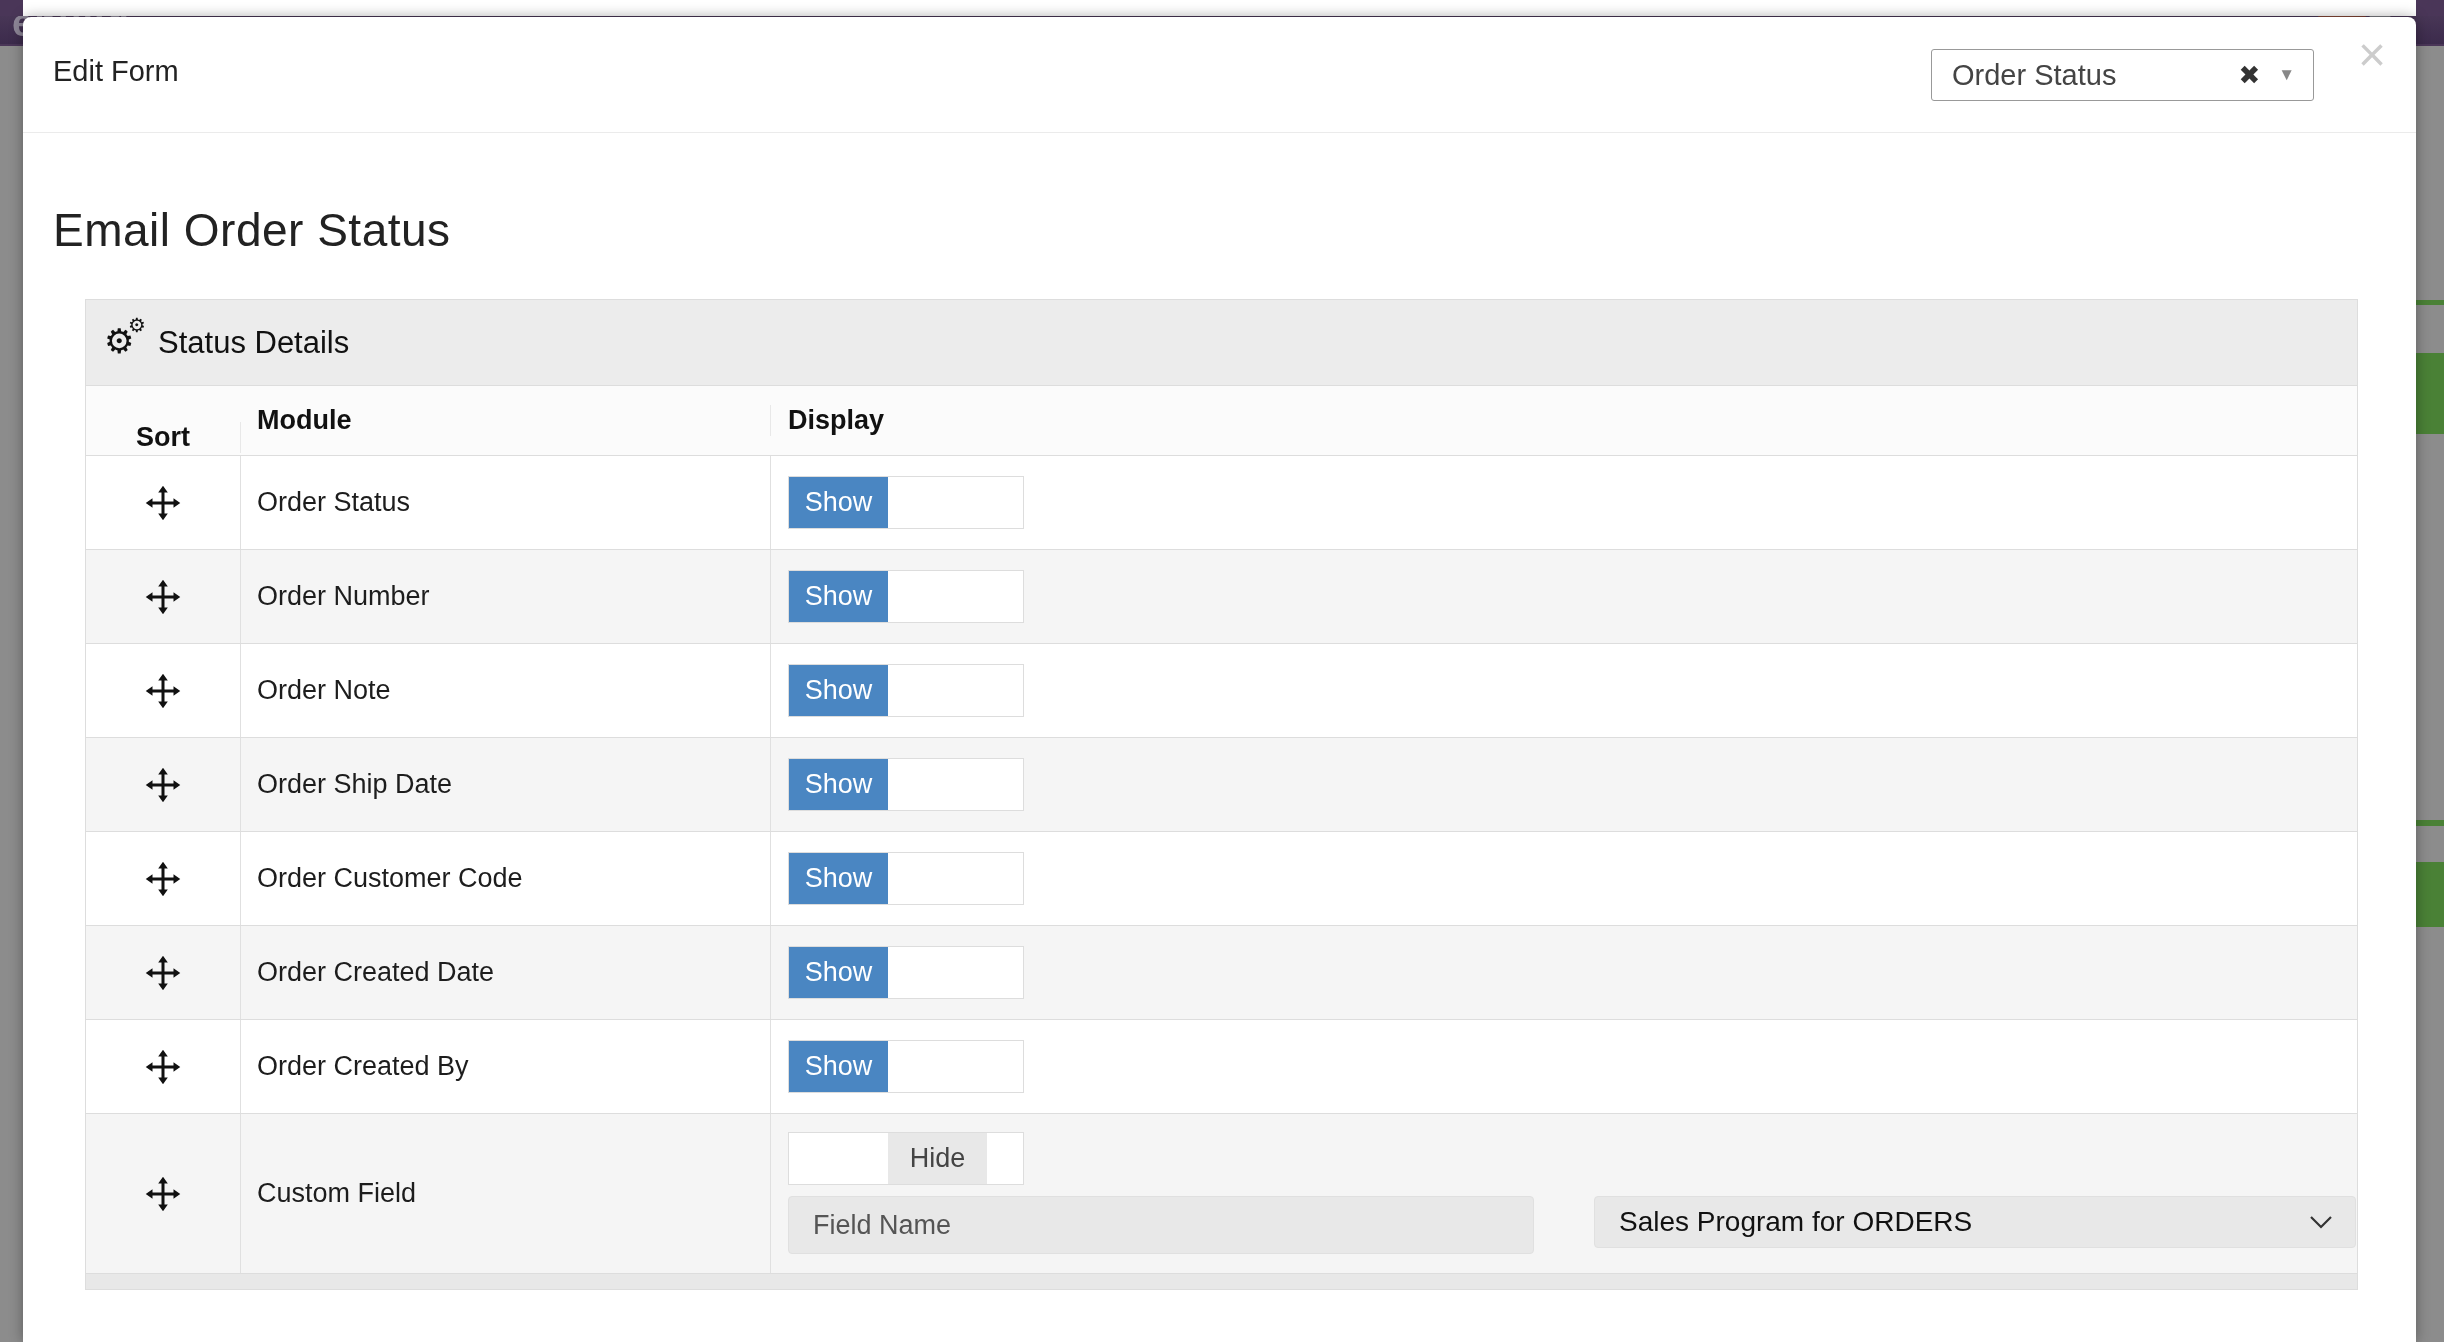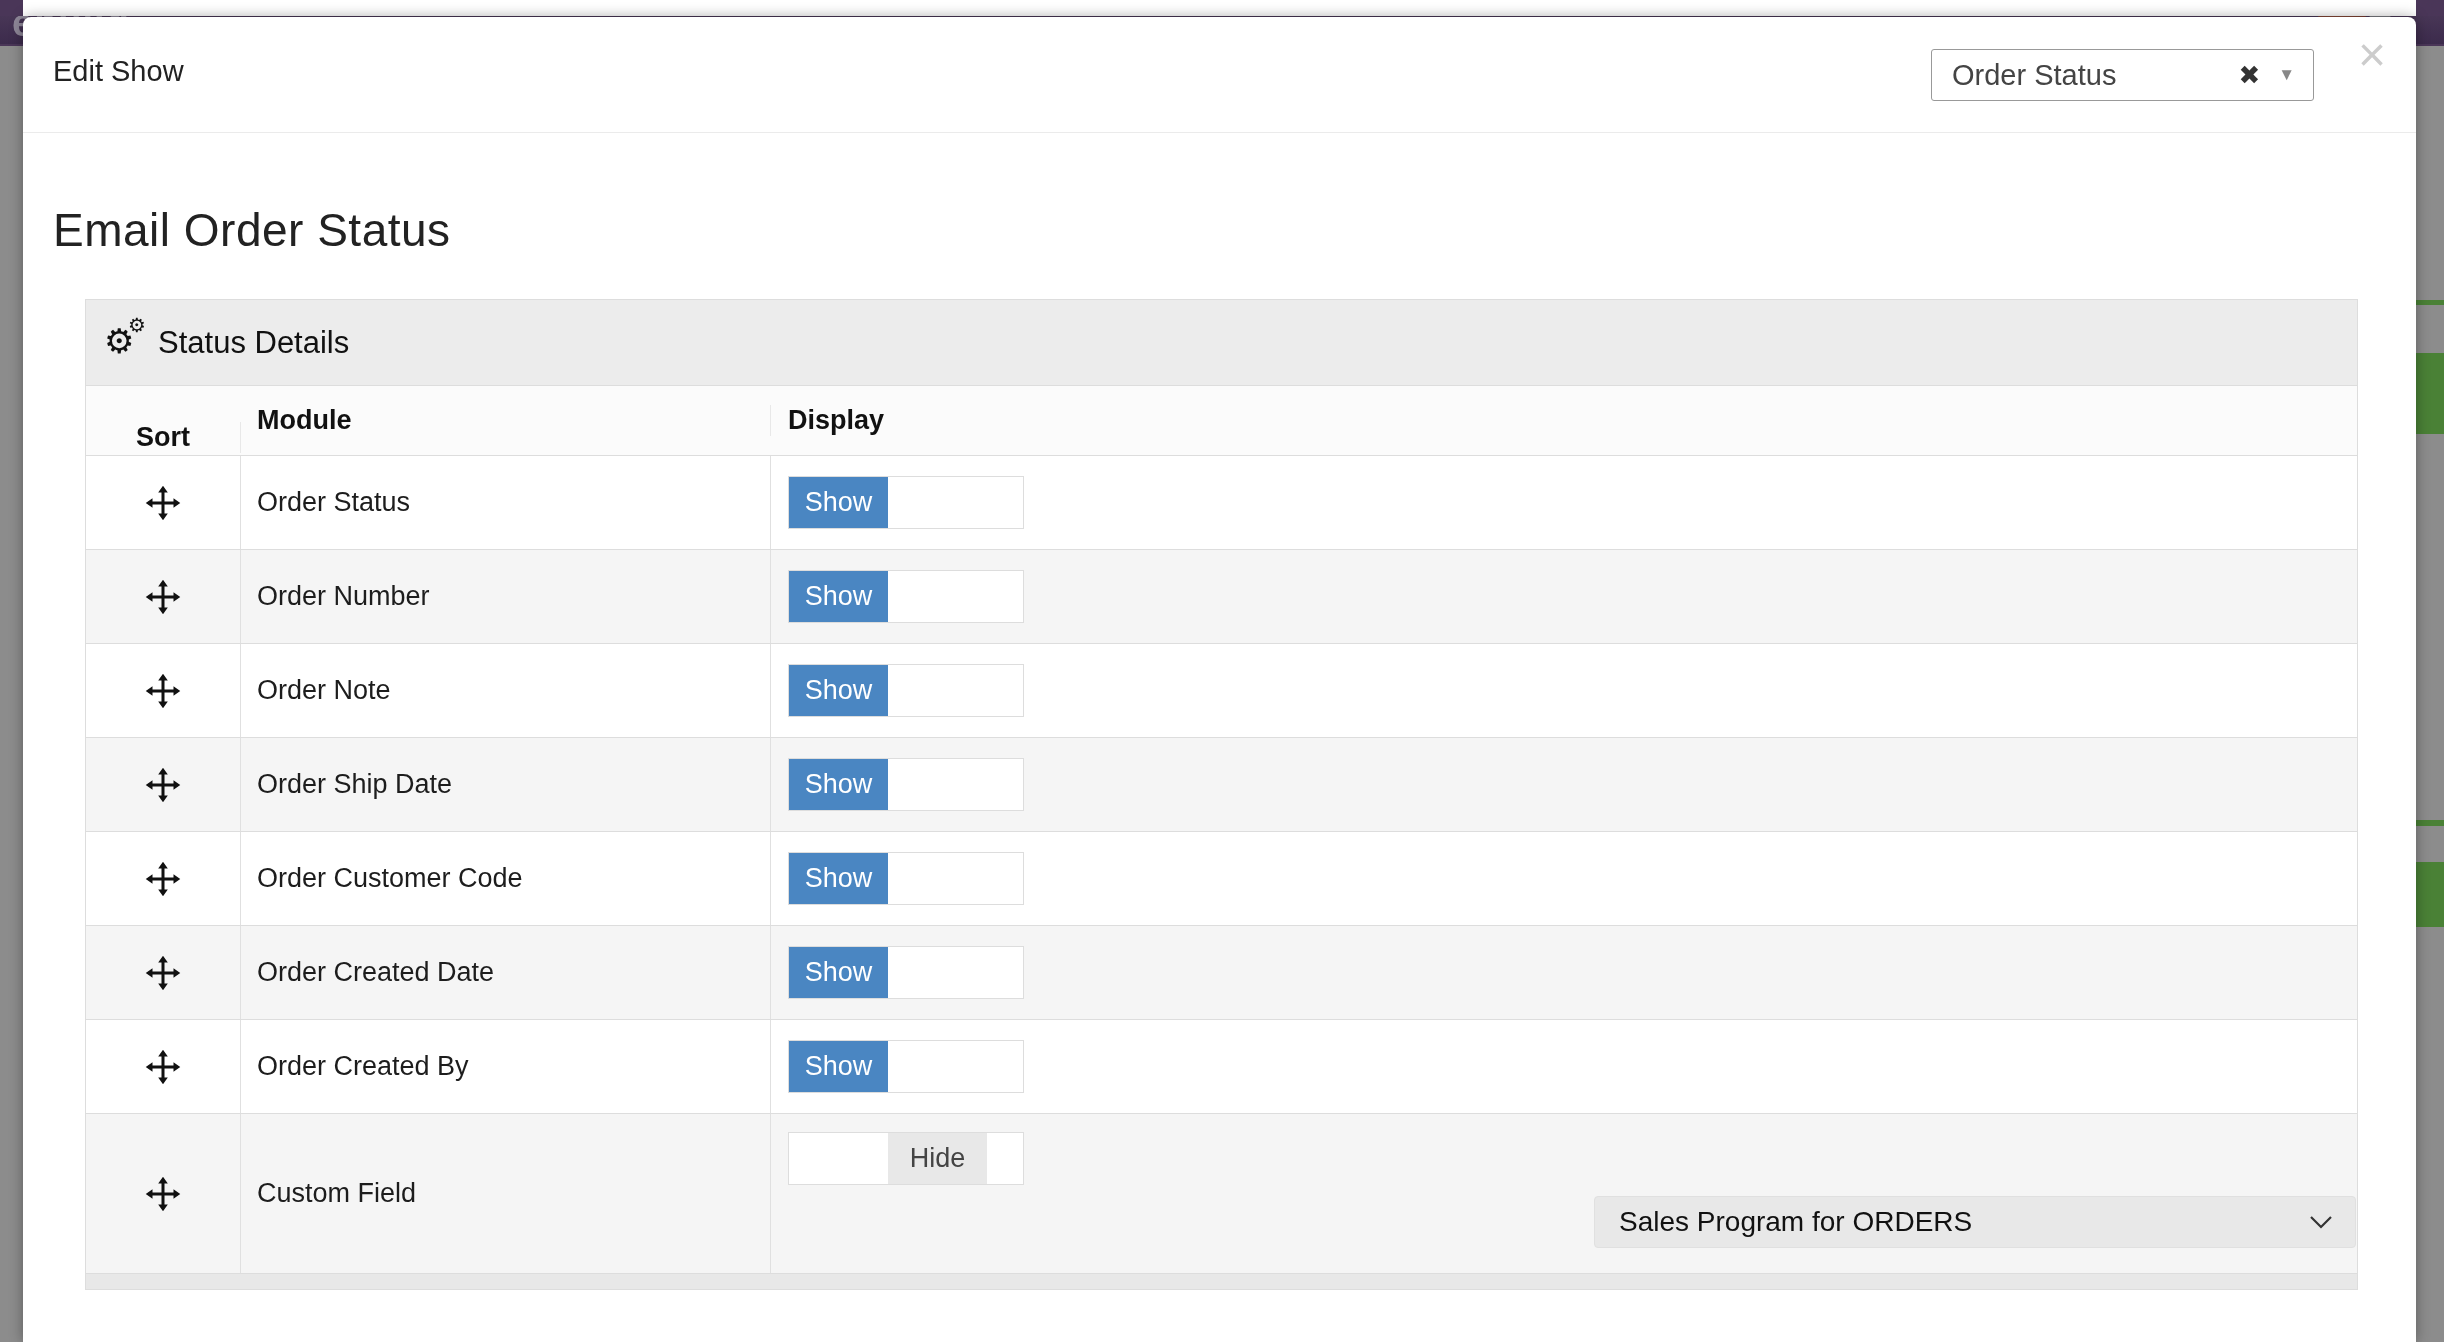--- a/index.html
+++ b/index.html
@@ -112,21 +112,21 @@
   <div class="seg g4"></div>
 </div>
 <div class="navbar">
   <span class="brand">ebuild</span>
   <span class="avatar"></span>
   <span class="warn-tri"></span>
 </div>
 
 <div class="modal">
   <div class="modal-header">
-    <span class="modal-title">Edit Show</span>
+    <span class="modal-title">Edit Form</span>
     <div class="form-selector">
       <span class="value">Order Status</span>
       <span class="clear">✖</span>
       <span class="caret">▼</span>
     </div>
     <span class="modal-close">×</span>
   </div>
 
   <h1 class="page-heading">Email Order Status</h1>
 
@@ -281,20 +281,21 @@
           </span>
         </div>
       <div class="col-module">
           <span>Custom Field</span>
         </div>
       <div class="custom-display">
         <div class="toggle">
             <span class="half off-white"></span>
             <span class="half off-grey">Hide</span>
           </div>
+        <input class="field-input" type="text" placeholder="Field Name" style="">
         <div class="program-select">
           <span class="value">Sales Program for ORDERS</span>
           <span class="chev">
             <svg width="24" height="14" viewBox="0 0 24 14">
                 <polyline points="2,2 12,12 22,2" fill="none" stroke="#333" stroke-width="2.2"></polyline>
               </svg>
           </span>
         </div>
       </div>
     </div>

